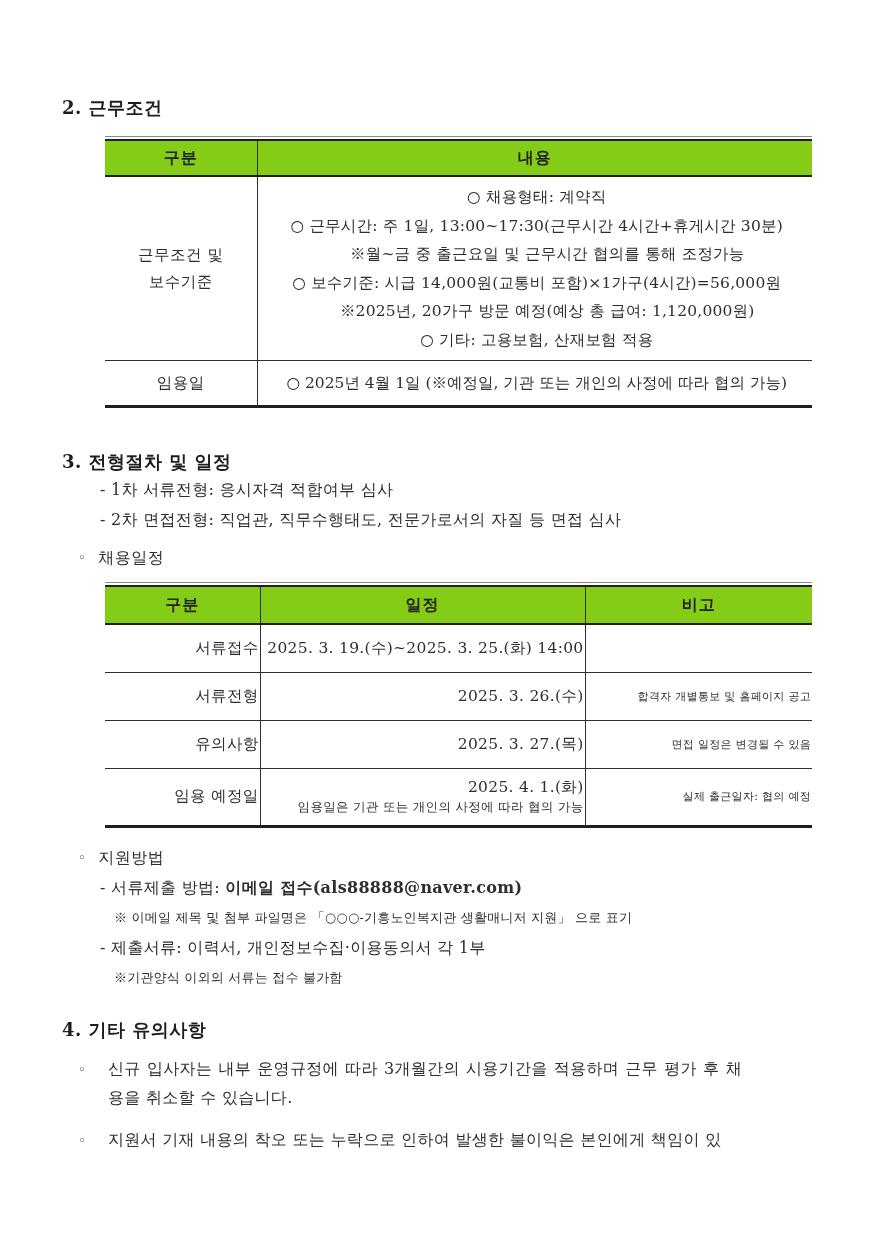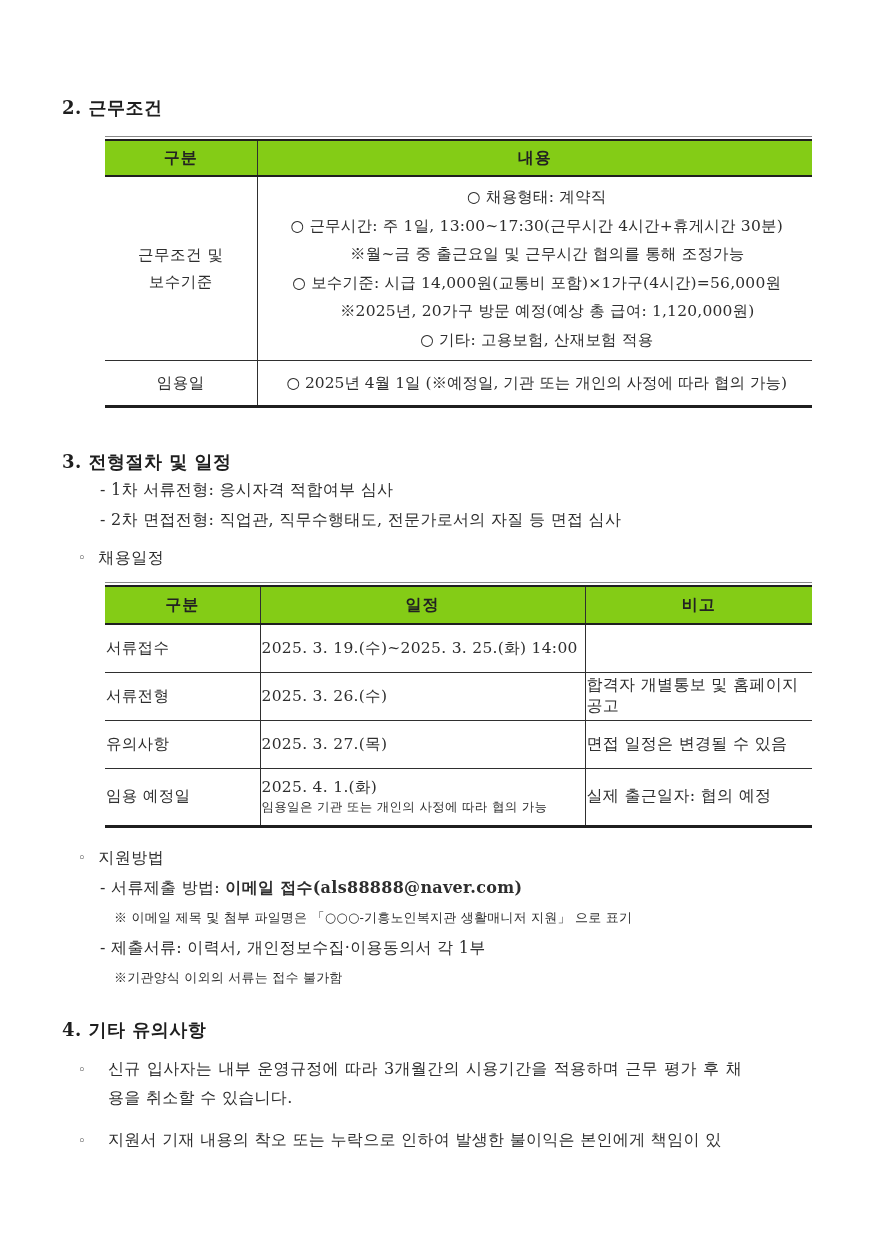--- a/index.html
+++ b/index.html
@@ -46,22 +46,22 @@
 
   
   .b-line { margin: 10px 0 0 16px; font-size: 16px; line-height: 28px; letter-spacing: 0.5px; }
   .b-line .bullet { margin-right: 12px; font-size: 13px; vertical-align: 1px; }
   .dash-line { margin: 2px 0 0 38px; font-size: 16px; line-height: 28px; letter-spacing: 0.3px; }
   .star-line { margin: 2px 0 0 52px; font-size: 13px; line-height: 28px; letter-spacing: 0.2px; }
 
   
   .tbl-wrap2 { margin-top: 10px; }
   table.doc-table.t2 th { height: 38px; }
-  .t2 td { text-align: left; height: 48px; letter-spacing: 0.3px; }
-  .t2 .note-cell { font-size: 16px; }
+  .t2 td { text-align: right; height: 48px; letter-spacing: 0.3px; }
+  .t2 .note-cell { font-size: 11px; }
   .t2 .last-row td { height: 58px; }
   .sched-sub { font-size: 12.5px; line-height: 1.3; margin-top: 1px; }
 
   .bold { font-weight: bold; }
 
   
   .sec4 { margin-top: 26px; }
   .note-item { display: flex; margin: 12px 0 0 16px; font-size: 16px; line-height: 29px; }
   .note-item + .note-item { margin-top: 13px; }
   .note-item .bullet { flex: 0 0 30px; font-size: 13px; padding-top: 1px; }

